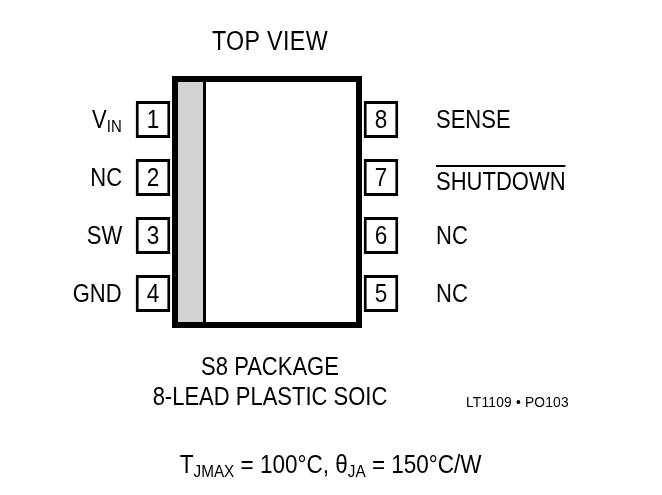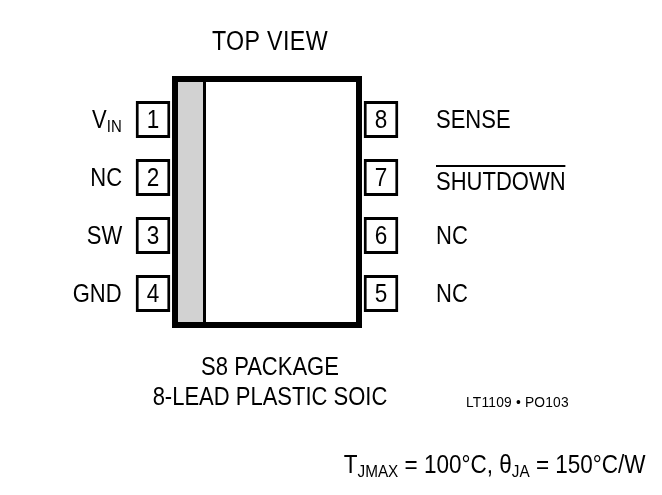--- a/index.html
+++ b/index.html
@@ -125,21 +125,21 @@
     letter-spacing: 0.2px;
     white-space: nowrap;
     transform: scaleX(0.92);
     transform-origin: left top;
   }
 
   #thermal-spec {
     left: 0;
     top: 450px;
     width: 662px;
-    text-align: right;
+    text-align: center;
     font-size: 25px;
     white-space: nowrap;
   }
   #thermal-spec .inner {
     display: inline-block;
     transform: scaleX(0.9);
   }
   .sub-sm {
     font-size: 17px;
     position: relative;

